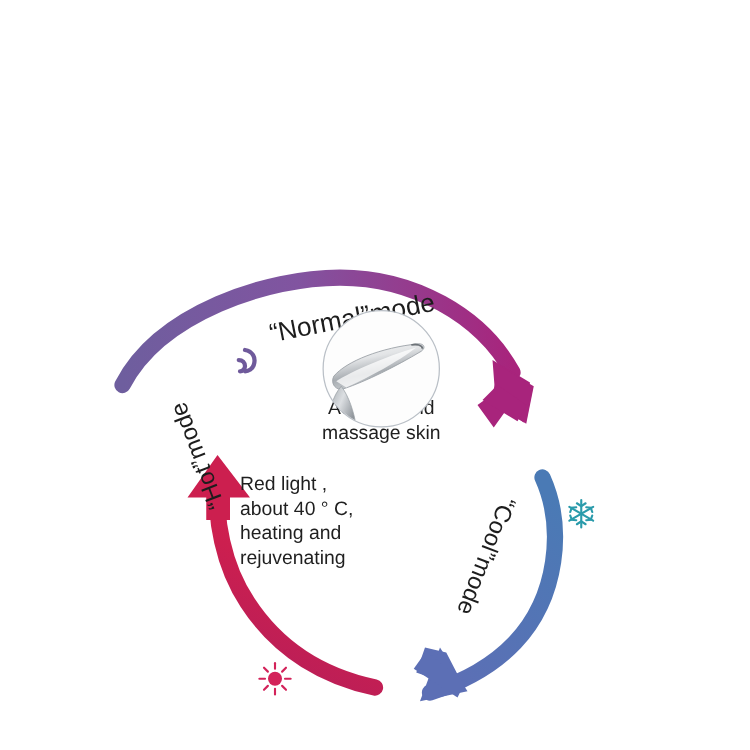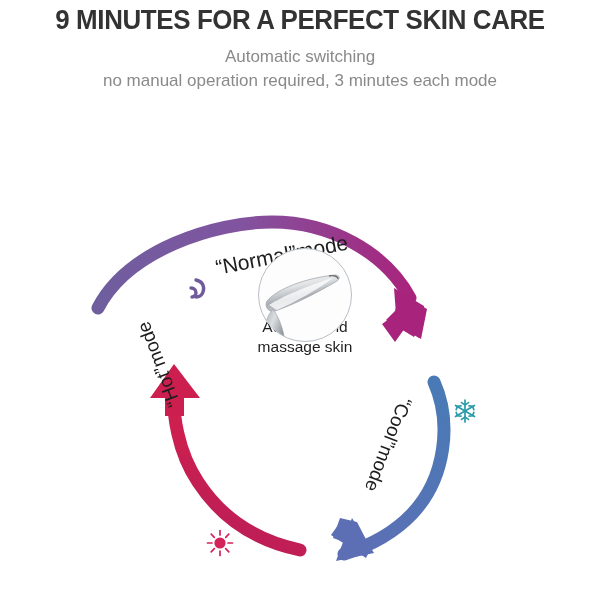--- a/index.html
+++ b/index.html
@@ -147,27 +147,20 @@
   }
   .icon-vibration { left: 188px; top: 166px; }
   .icon-sun       { left: 205px; top: 418px; }
   .icon-snow      { left: 452px; top: 288px; }
 </style>
 </head>
 <body>
 
 <div id="page">
 
-  <div class="header">
-    <h1 class="title">9 MINUTES FOR A PERFECT SKIN CARE</h1>
-    <div class="subtitle">
-      <span>Automatic switching</span>
-      <span class="line2">no manual operation required, 3 minutes each mode</span>
-    </div>
-  </div>
 
   <div class="diagram">
 
     <svg class="arrows" viewBox="0 0 600 490">
       <defs>
         <linearGradient id="gradNormal" x1="0" y1="0" x2="1" y2="0">
           <stop offset="0%" stop-color="#6e5e9e"></stop>
           <stop offset="45%" stop-color="#8154a0"></stop>
           <stop offset="100%" stop-color="#a8247c"></stop>
         </linearGradient>
@@ -204,20 +197,24 @@
 
     <div class="mode-title mode-normal">“Normal”mode</div>
 
     <div class="mode-title mode-hot">“Hot”mode</div>
 
     <div class="mode-title mode-cool">“Cool”mode</div>
 
     <div class="label label-normal-desc">Activate and
 massage skin</div>
 
+    <div class="label label-hot-desc">Red light ,
+about 40 ° C,
+heating and
+rejuvenating</div>
 
 
     <div class="icon-badge icon-vibration">
       <svg width="34" height="28" viewBox="0 0 34 28">
         <path d="M8 4 C14 5, 17 10, 15 16 C14 19, 11 21, 8 21" fill="none" stroke="#6f5a9b" stroke-width="3.4" stroke-linecap="round"></path>
         <path d="M3 12 C6 12, 8 14, 8 17 C8 19, 6 21, 4 21" fill="none" stroke="#6f5a9b" stroke-width="3.4" stroke-linecap="round"></path>
       </svg>
     </div>
 
     <div class="icon-badge icon-sun">

